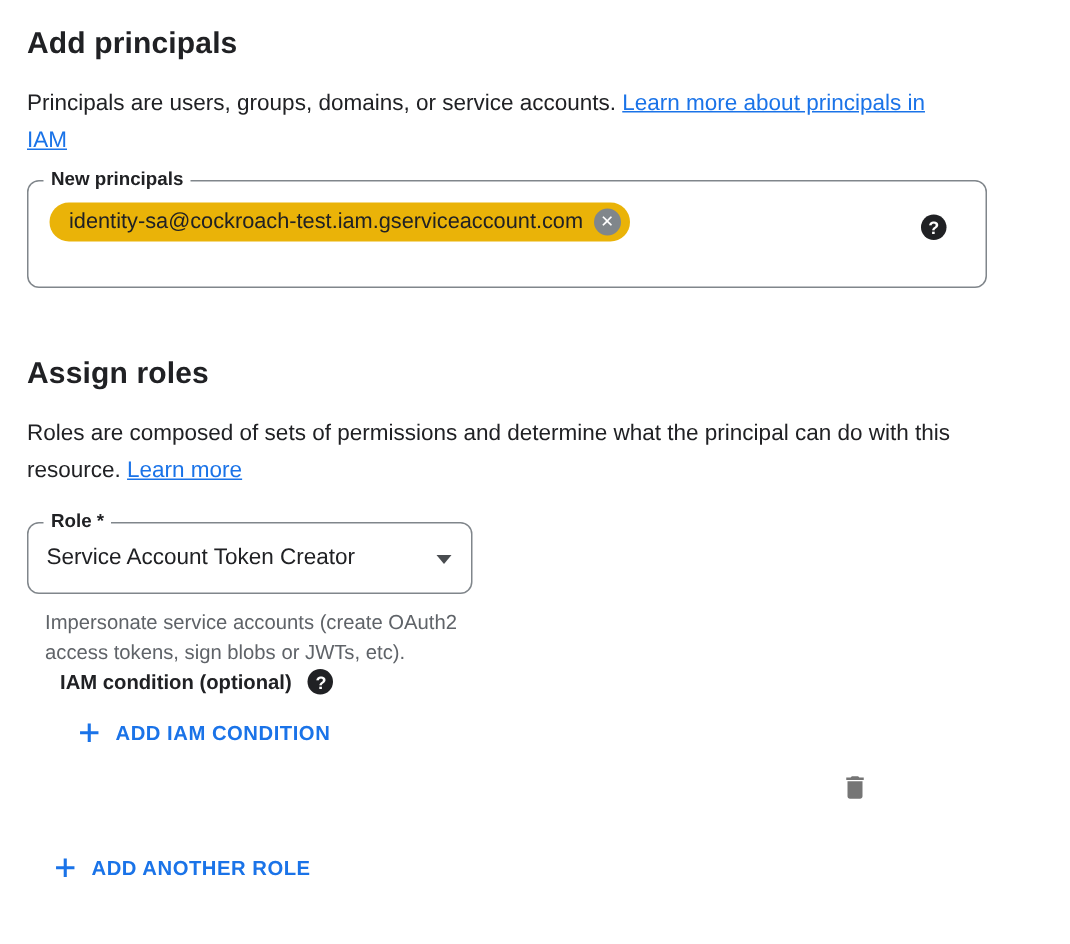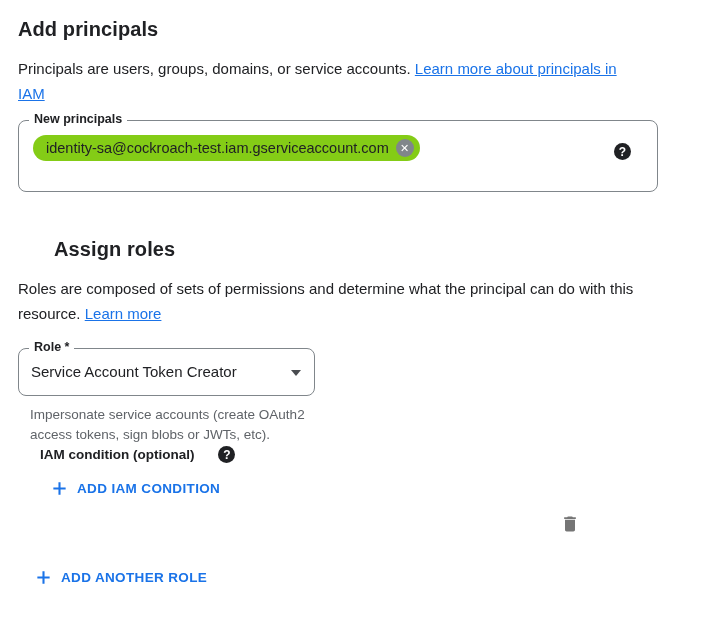--- a/index.html
+++ b/index.html
@@ -55,21 +55,21 @@
     width: 640px;
     height: 72px;
   }
   .chip {
     position: absolute;
     top: 14px;
     left: 14px;
     display: inline-flex;
     align-items: center;
     gap: 7px;
-    background: #84cc16;
+    background: #eab308;
     border-radius: 14px;
     padding: 4px 6px 4px 13px;
     font-size: 14.5px;
     color: #202124;
     cursor: default;
   }
   .chip-close {
     width: 18px;
     height: 18px;
     border-radius: 50%;
@@ -96,21 +96,21 @@
     justify-content: center;
     flex: 0 0 auto;
     cursor: pointer;
   }
   .principals-help {
     position: absolute;
     right: 26px;
     top: 22px;
   }
 
-  .assign-roles-title { margin-top: 44px; margin-left: 36px; }
+  .assign-roles-title { margin-top: 44px; }
 
   .roles-row {
     display: flex;
     align-items: flex-start;
     margin-top: 22px;
     padding-right: 0;
     flex-direction: column;
   }
   .role-col { width: 297px; flex: 0 0 auto; }
   .role-select {
@@ -140,21 +140,21 @@
     width: 280px;
     font-size: 13.5px;
     line-height: 20px;
     color: #5f6368;
   }
 
   .iam-col { margin-left: 22px; flex: 0 0 auto; }
   .iam-label-row {
     display: flex;
     align-items: center;
-    gap: 24px;
+    gap: 11px;
     font-size: 13.5px;
     font-weight: bold;
     color: #202124;
     margin-top: 1px;
   }
   .text-button {
     display: inline-flex;
     align-items: center;
     gap: 9px;
     color: #1a73e8;

